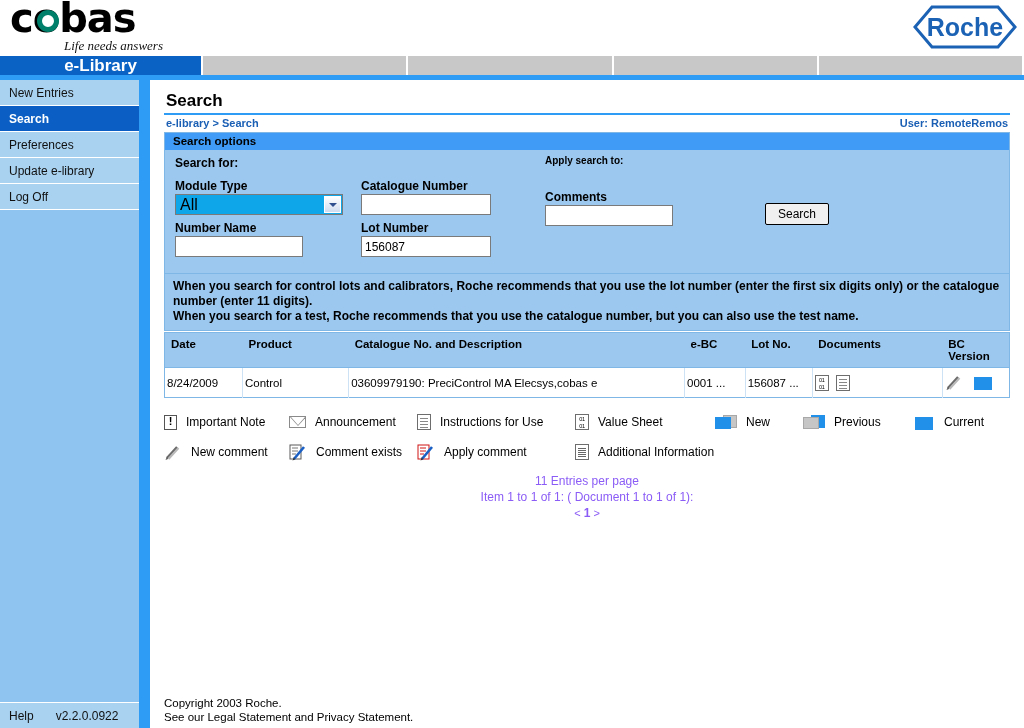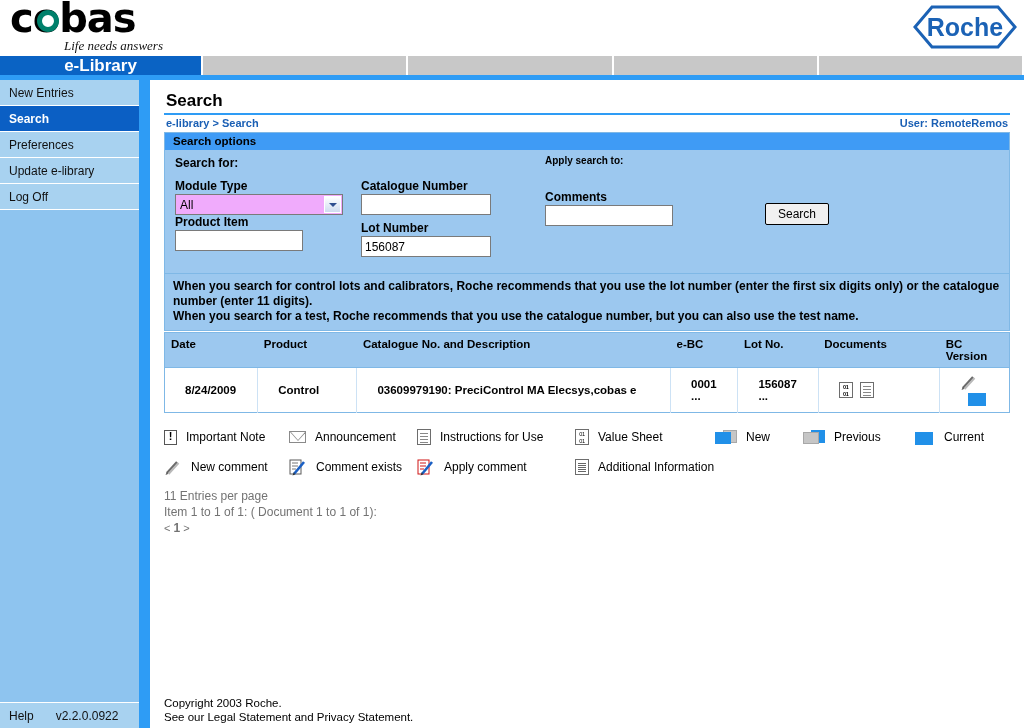--- a/index.html
+++ b/index.html
@@ -163,23 +163,24 @@
     font-family: "Liberation Sans", sans-serif;
     font-size: 12px;
     padding: 0 3px;
     margin-bottom: 6px;
     display: block;
   }
   .tin.wide { width: 130px; }
   .sel {
     width: 168px; height: 21px;
     border: 1px solid #7a7a7a;
-    background: #f0abfc;
-    font-size: 12px;
+    background: #0ea5e9;
+    font-size: 16px;
     position: relative;
+    margin-bottom: 6px;
     display: flex; align-items: center;
   }
   .sel .selval { padding-left: 4px; color: #000; }
   .sel .arrowbtn {
     position: absolute; right: 1px; top: 1px;
     width: 17px; height: 17px;
     background: linear-gradient(#ffffff, #cfdcf0);
     border: 1px solid #ffffff;
     display: flex; align-items: center; justify-content: center;
   }
@@ -220,22 +221,22 @@
   .tbl thead th {
     background: #9cc8ef;
     font-size: 11.5px; font-weight: bold; color: #000;
     text-align: left;
     padding: 5px 6px;
     vertical-align: top;
     border: none;
   }
   .tbl tbody td {
     background: #ffffff;
-    font-size: 11.5px; font-weight: bold; color: #000;
-    padding: 6px 20px;
+    font-size: 11.5px; font-weight: normal; color: #000;
+    padding: 6px 2px;
     border-left: 1px solid #cde2f5;
     border-top: 1px solid #7fb8e6;
     height: 22px;
     vertical-align: middle;
   }
   .tbl tbody td:first-child { border-left: none; }
 
   
   .ic { display: inline-block; vertical-align: middle; }
   .ic-note {
@@ -315,22 +316,22 @@
   .ic-card.solo .front { left: 2px; width: 18px; height: 13px; }
 
   
   .legend { margin-top: 9px; }
   .legrow { display: flex; align-items: center; height: 30px; }
   .legitem { display: flex; align-items: center; font-size: 12px; color: #000; }
   .legitem .lab { margin-left: 9px; white-space: nowrap; }
 
   
   .pager {
-    text-align: left;
-    font-size: 12px; color: #737373;
+    text-align: center;
+    font-size: 12px; color: #8b5cf6;
     margin-top: 6px;
     line-height: 16px;
   }
   .pager .pgnav { font-size: 11px; }
   .pager .pgnav b { font-size: 12px; }
 
   
   .foot {
     position: absolute; left: 14px; bottom: 4px;
     font-size: 11.5px; color: #000; line-height: 14px;
@@ -392,21 +393,21 @@
       <div class="panel-body">
         <div class="searchfor">Search for:</div>
         <div class="form-cols">
 
           <div class="col-a">
             <div class="flabel">Module Type</div>
             <div class="sel">
               <span class="selval">All</span>
               <span class="arrowbtn"></span>
             </div>
-            <div class="flabel">Product Item</div>
+            <div class="flabel">Number Name</div>
             <input class="tin" type="text" value="" style="">
           </div>
 
           <div class="col-b">
             <div class="flabel">Catalogue Number</div>
             <input class="tin wide" type="text" value="" style="">
             <div class="flabel">Lot Number</div>
             <input class="tin wide" type="text" value="156087" style="">
           </div>
 

